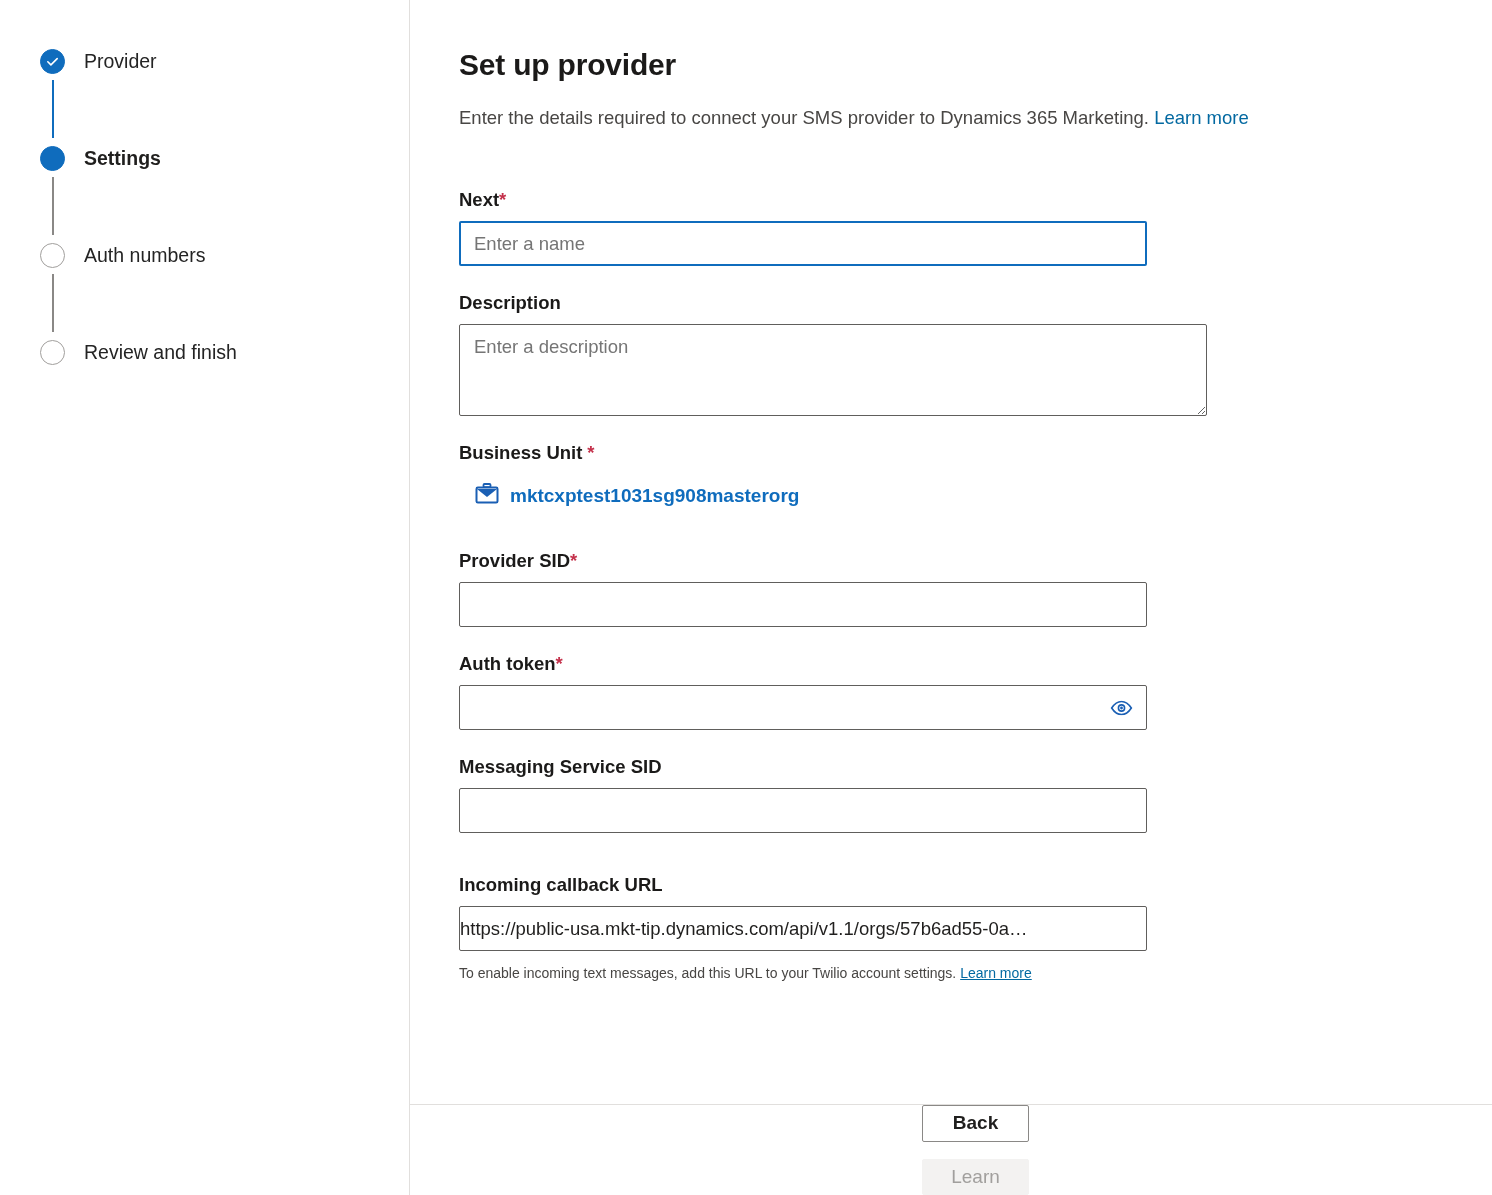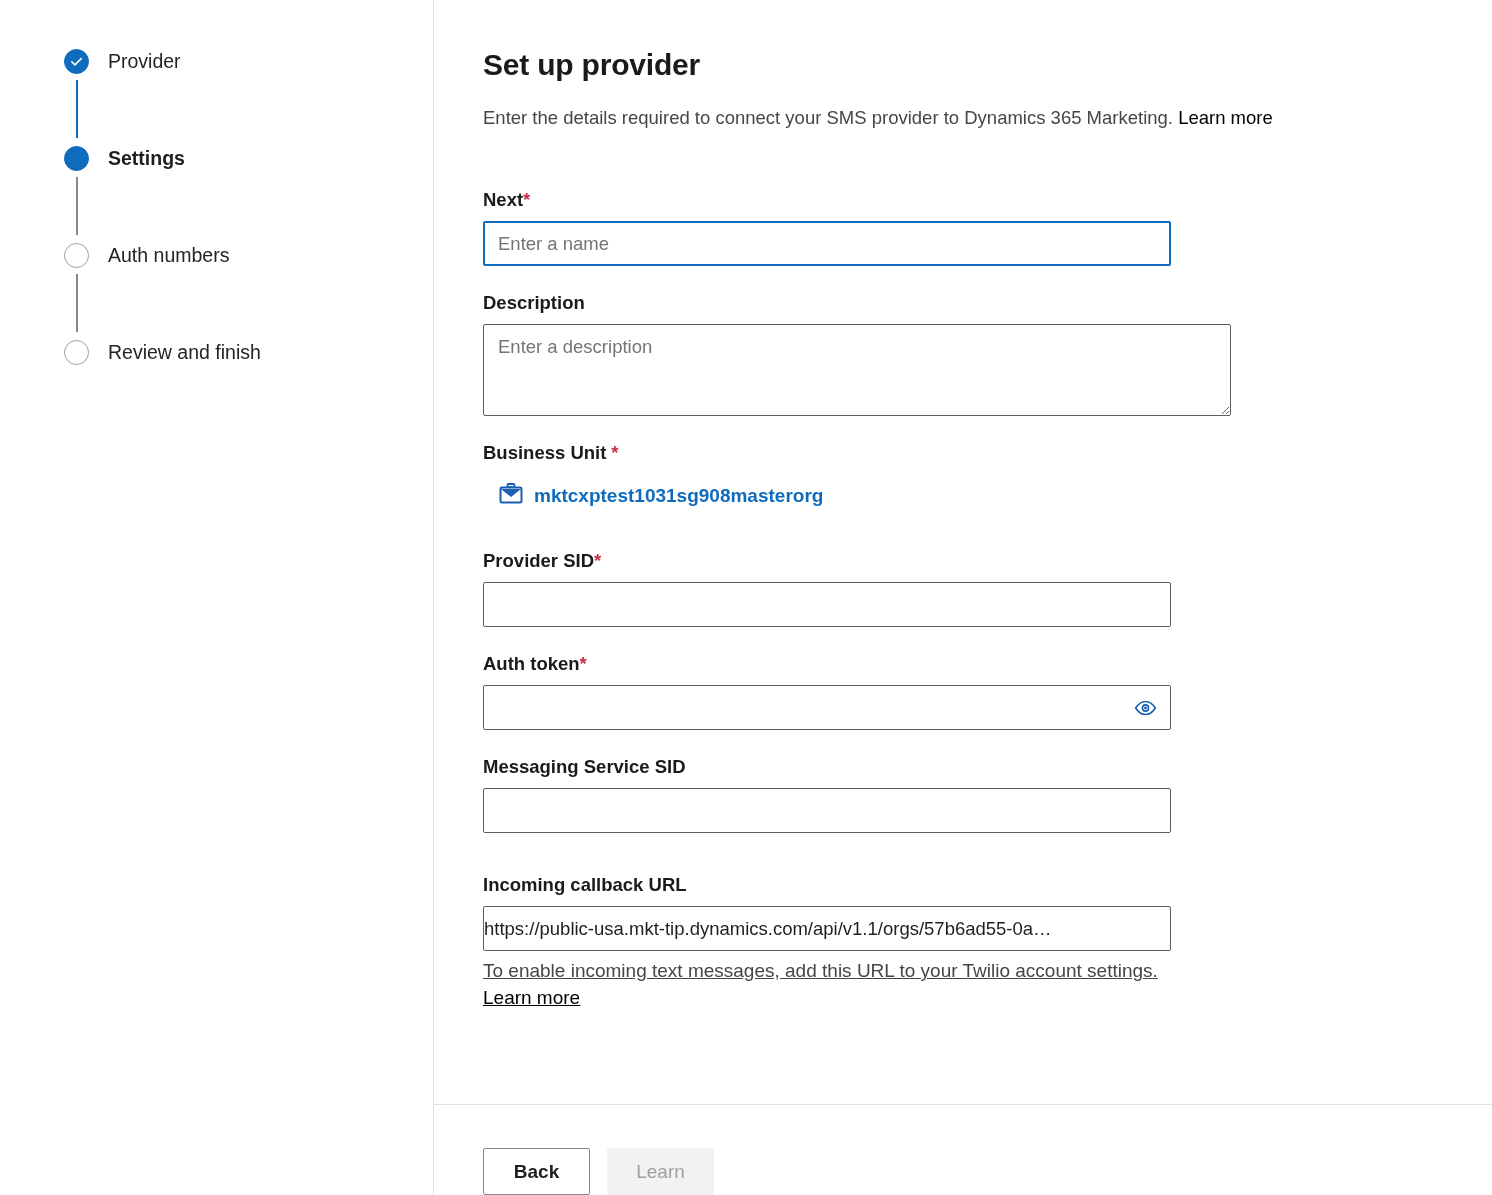--- a/index.html
+++ b/index.html
@@ -25,21 +25,20 @@
   }
 
   
   .stepper-pane {
     width: 410px;
     min-width: 410px;
     box-sizing: border-box;
     border-right: 1px solid #e1dfdd;
     padding: 48px 0 0 0;
     background: #ffffff;
-    margin-left: 24px;
   }
   .stepper {
     list-style: none;
     margin: 0;
     padding: 0;
   }
   .step {
     display: flex;
     align-items: flex-start;
     position: relative;
@@ -116,21 +115,21 @@
     margin: 0 0 22px 0;
     letter-spacing: -0.2px;
   }
   .page-subtitle {
     font-size: 18.5px;
     line-height: 24px;
     color: #484644;
     margin: 0 0 58px 0;
   }
   .inline-link {
-    color: #000000;
+    color: #0369a1;
     text-decoration: none;
     cursor: pointer;
   }
   .inline-link.underlined { text-decoration: underline; }
 
   
   .field { margin-bottom: 25px; }
   .field-label {
     display: block;
     font-size: 18.5px;
@@ -211,41 +210,41 @@
     transform: translateY(-50%);
     background: none;
     border: none;
     padding: 4px;
     cursor: pointer;
     line-height: 0;
   }
 
   .field-hint {
     width: 686px;
-    font-size: 19px;
-    line-height: 27px;
+    font-size: 14px;
+    line-height: 33px;
     color: #484644;
     margin-top: 6px;
-    text-decoration: underline;
   }
 
   
   .footer {
     position: absolute;
     left: 0;
     right: 0;
     bottom: 0;
     height: 91px;
     border-top: 1px solid #e1dfdd;
     box-sizing: border-box;
     display: flex;
-    align-items: flex-end;
+    align-items: center;
     padding-left: 49px;
     gap: 17px;
     background: #ffffff;
+    flex-direction: column;
   }
   .btn {
     min-width: 107px;
     height: 47px;
     box-sizing: border-box;
     font-family: "Liberation Sans", sans-serif;
     font-size: 19px;
     border-radius: 2px;
     cursor: pointer;
     padding: 0 18px;

